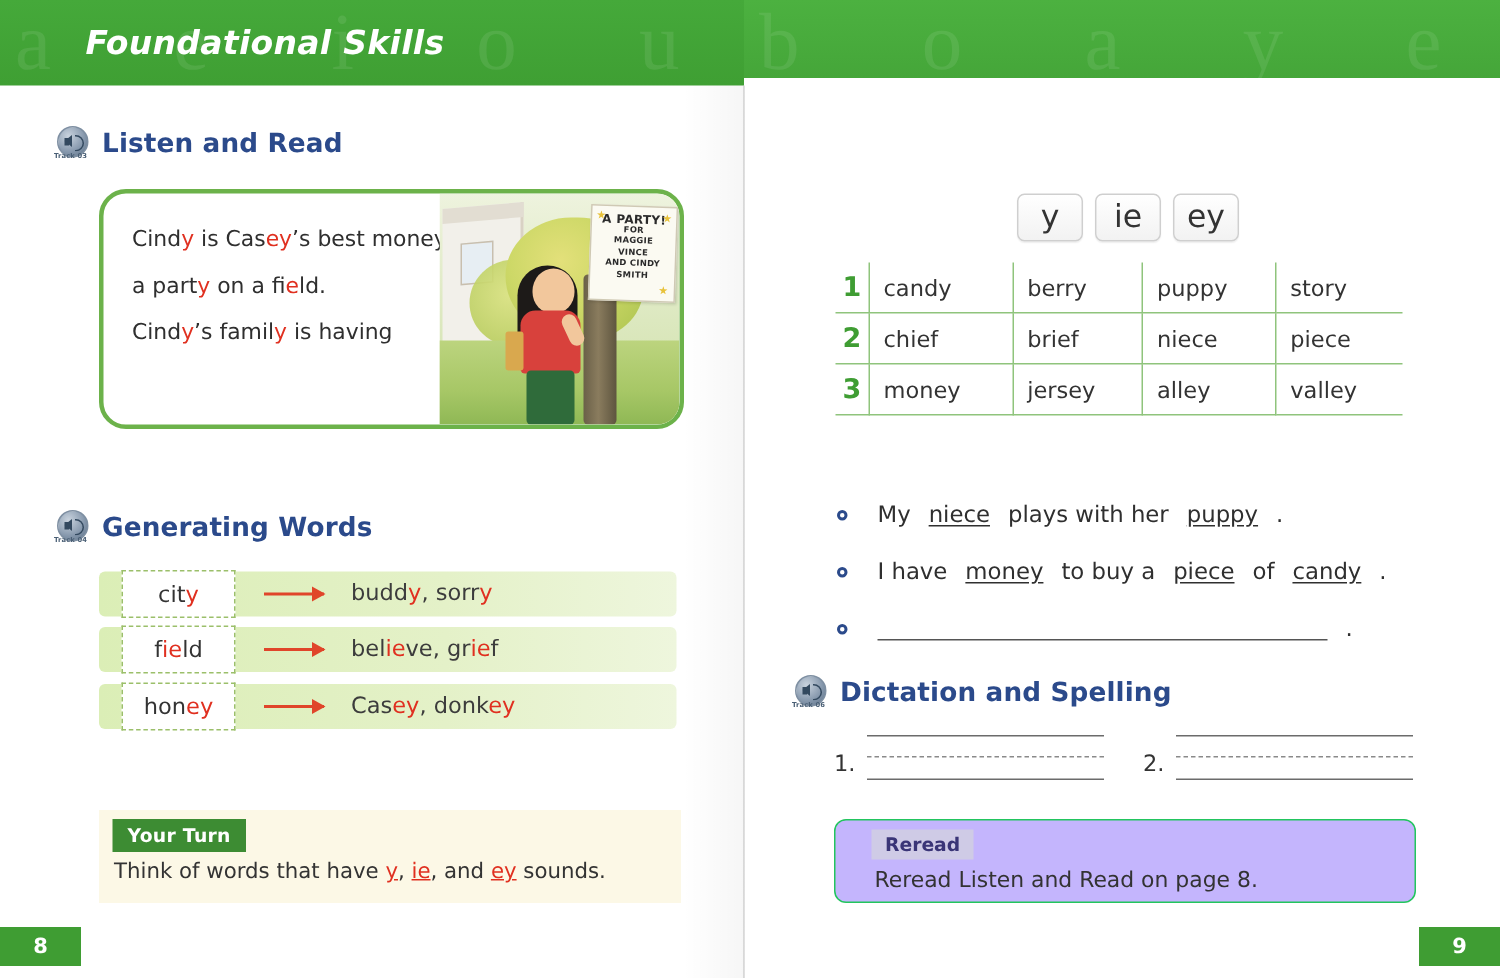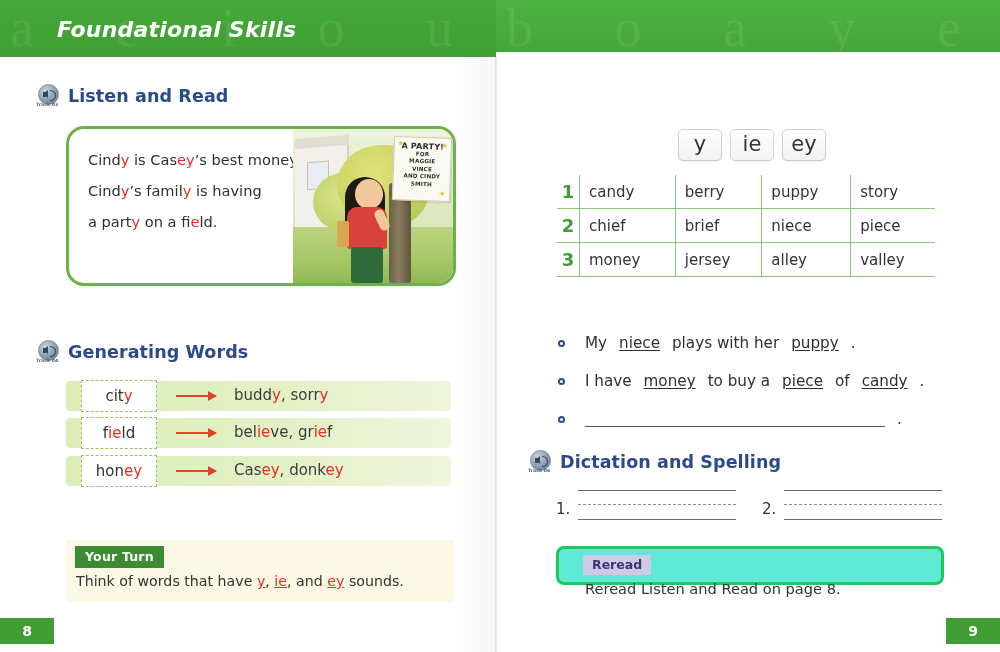--- a/index.html
+++ b/index.html
@@ -356,24 +356,24 @@
   }
   .dict-lines { position: absolute; left: 22px; top: 0; width: 158px; height: 36px; }
   .dict-lines .l1 { position: absolute; left: 0; top: 4px;  width: 100%; border-top: 1px solid #6b6b6b; }
   .dict-lines .l2 { position: absolute; left: 0; top: 18px; width: 100%; border-top: 1px dashed #8a8a8a; }
   .dict-lines .l3 { position: absolute; left: 0; top: 33px; width: 100%; border-top: 1px solid #6b6b6b; }
 
   
   .reread {
     position: absolute;
     left: 556px; top: 546px;
-    width: 388px; height: 39px;
-    border: 3px solid #22c55e;
+    width: 388px; height: 56px;
+    border: 1px solid #22c55e;
     border-radius: 8px;
-    background: #5eead4;
+    background: #c4b5fd;
     box-sizing: border-box;
   }
   .rr-tab {
     position: absolute;
     left: 24px; top: 6px;
     background: #cfcbe6;
     color: #3a3577;
     font-family: "DejaVu Sans", sans-serif;
     font-weight: bold;
     font-size: 12.5px;
@@ -409,22 +409,22 @@
         <span class="spk2"></span>
         <span class="wave"></span>
       <span class="track">Track 03</span>
     </span>
     <span class="sec-title">Listen and Read</span>
   </div>
 
   <div class="read-box">
     <div class="read-text" id="reading-passage">
         <div><span>Cind</span><span class="hl">y</span><span> is Cas</span><span class="hl">ey</span><span>’s best money</span><span class="hl">y</span><span>.</span></div>
+        <div><span>a part</span><span class="hl">y</span><span> on a f</span><span class="hl">ie</span><span>ld.</span></div>
         <div><span>Cind</span><span class="hl">y</span><span>’s famil</span><span class="hl">y</span><span> is having</span></div>
-        <div><span>a part</span><span class="hl">y</span><span> on a f</span><span class="hl">ie</span><span>ld.</span></div>
       </div>
     <div class="illus">
       <div class="sky"></div>
       <div class="house">
           <div class="roofline"></div>
           <div class="win"></div>
         </div>
       <div class="bush2"></div>
       <div class="bush"></div>
       <div class="ground"></div>

